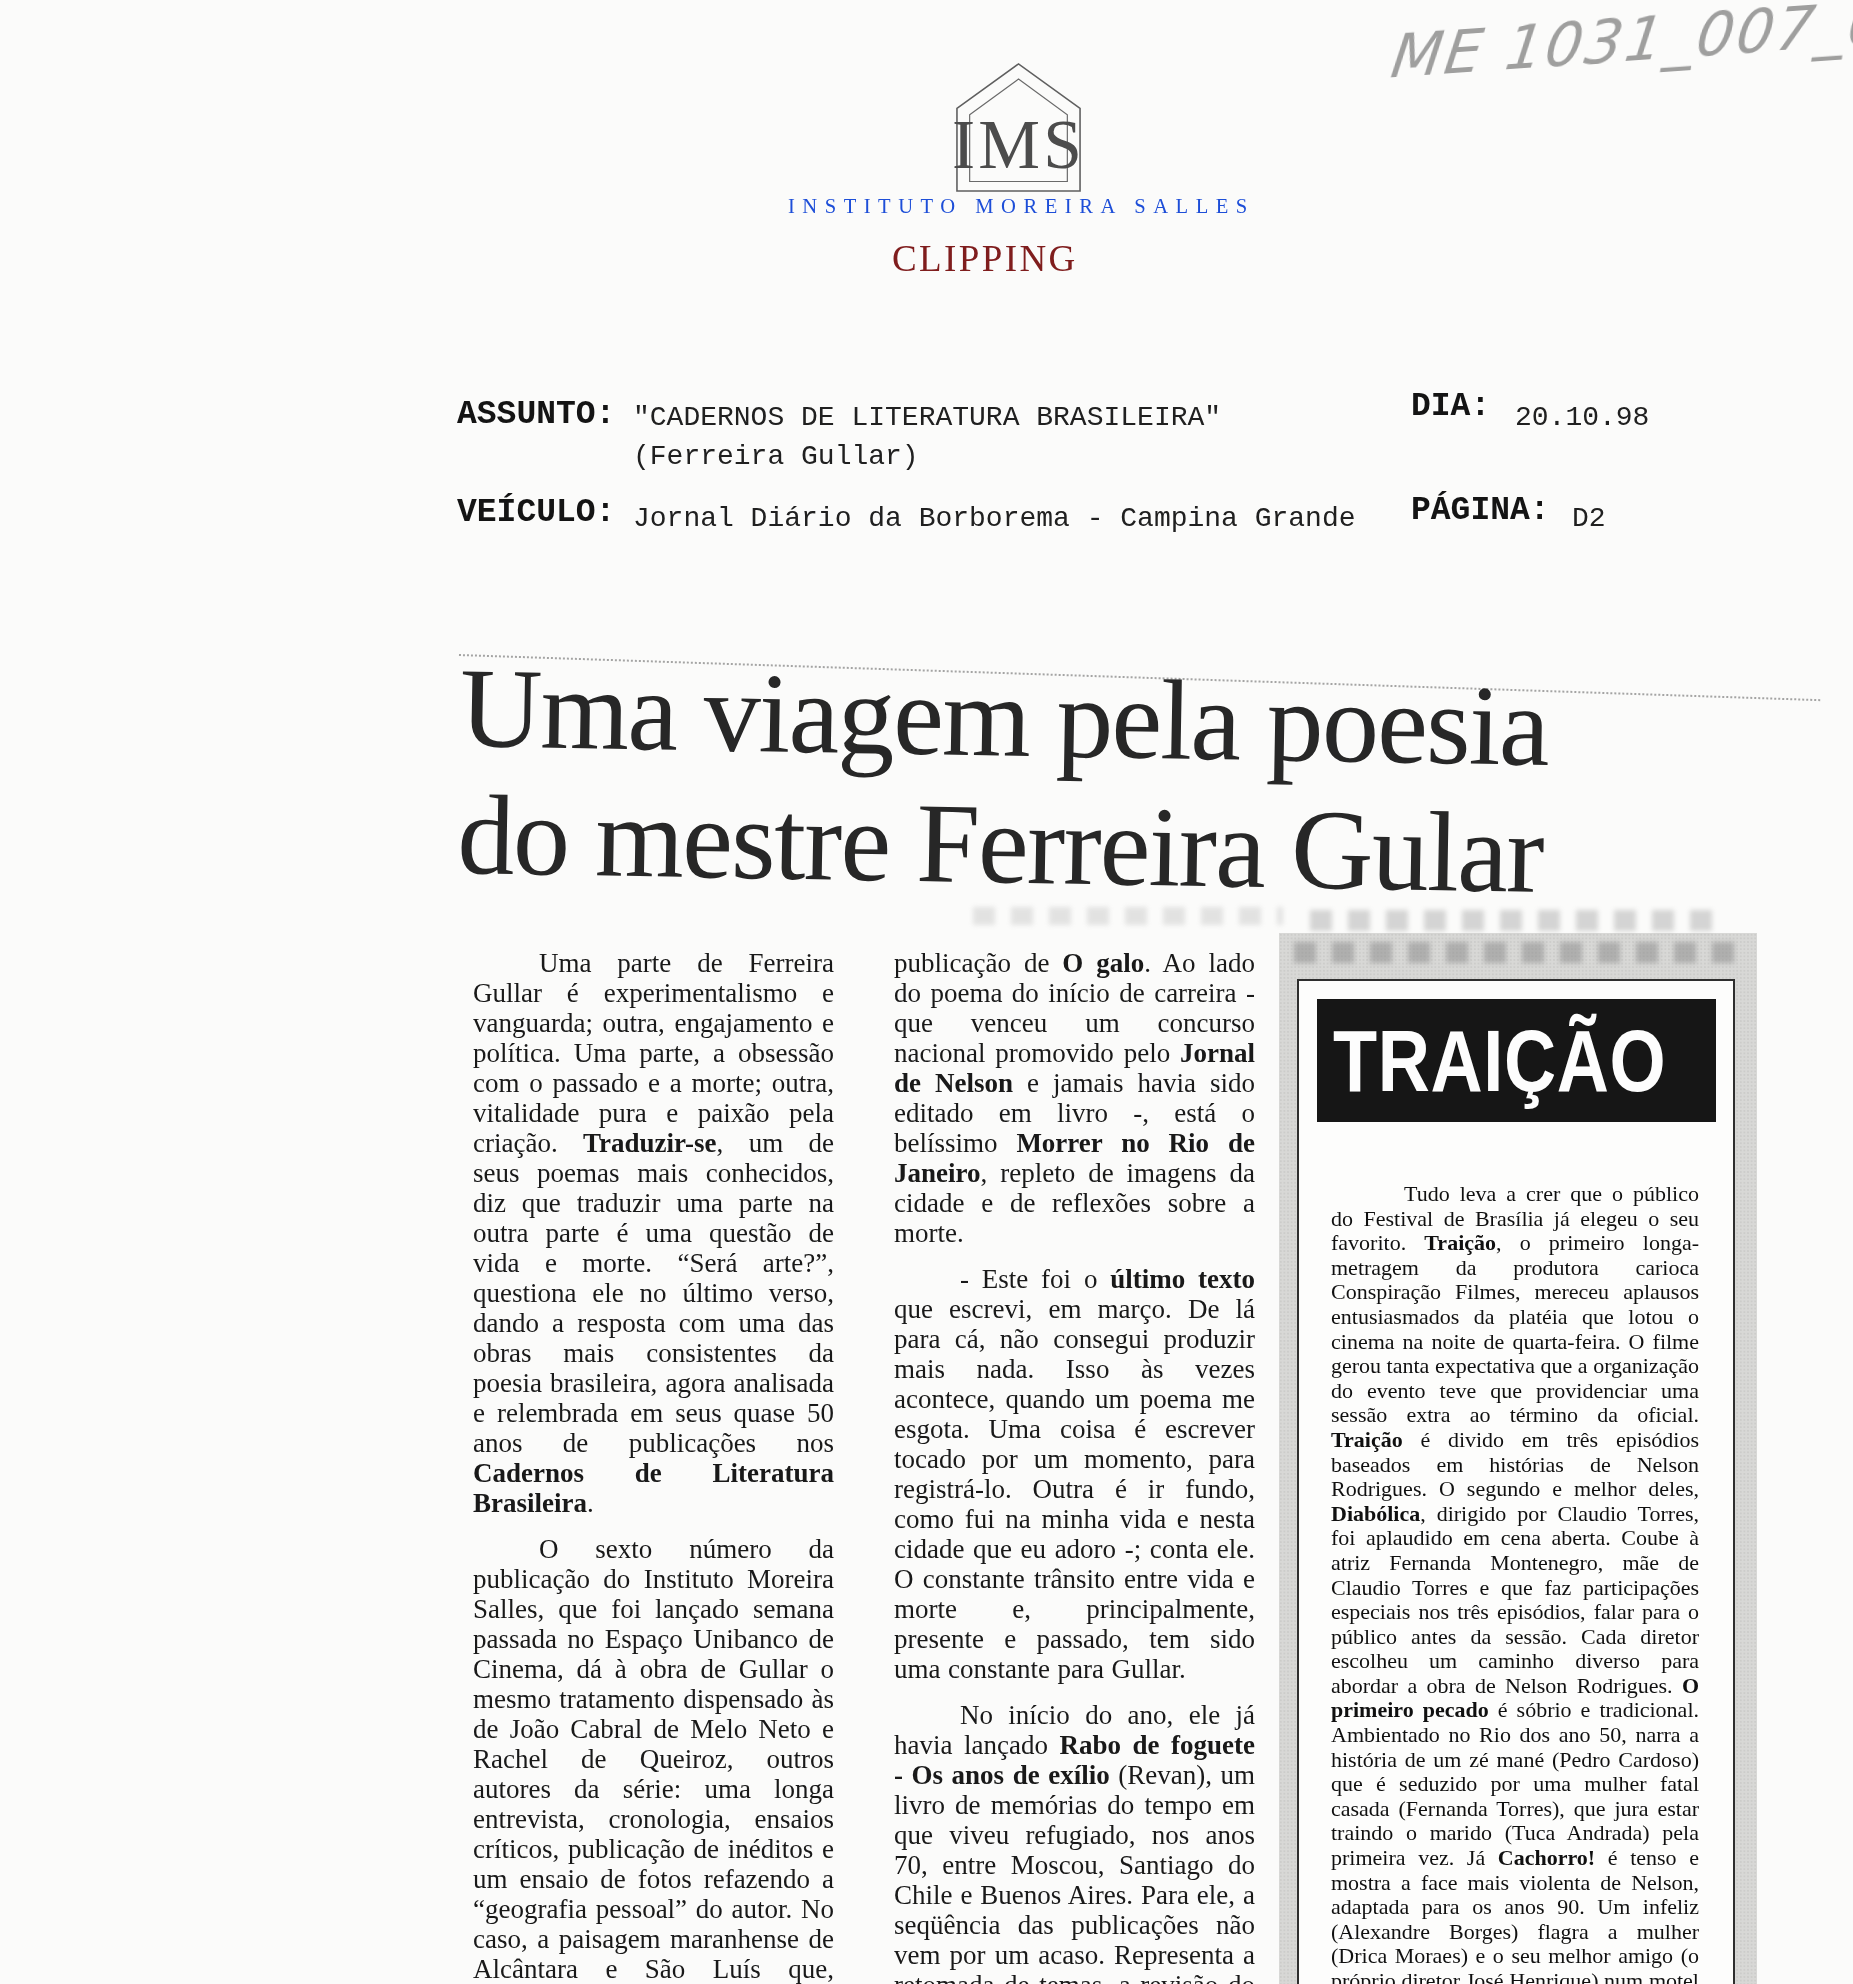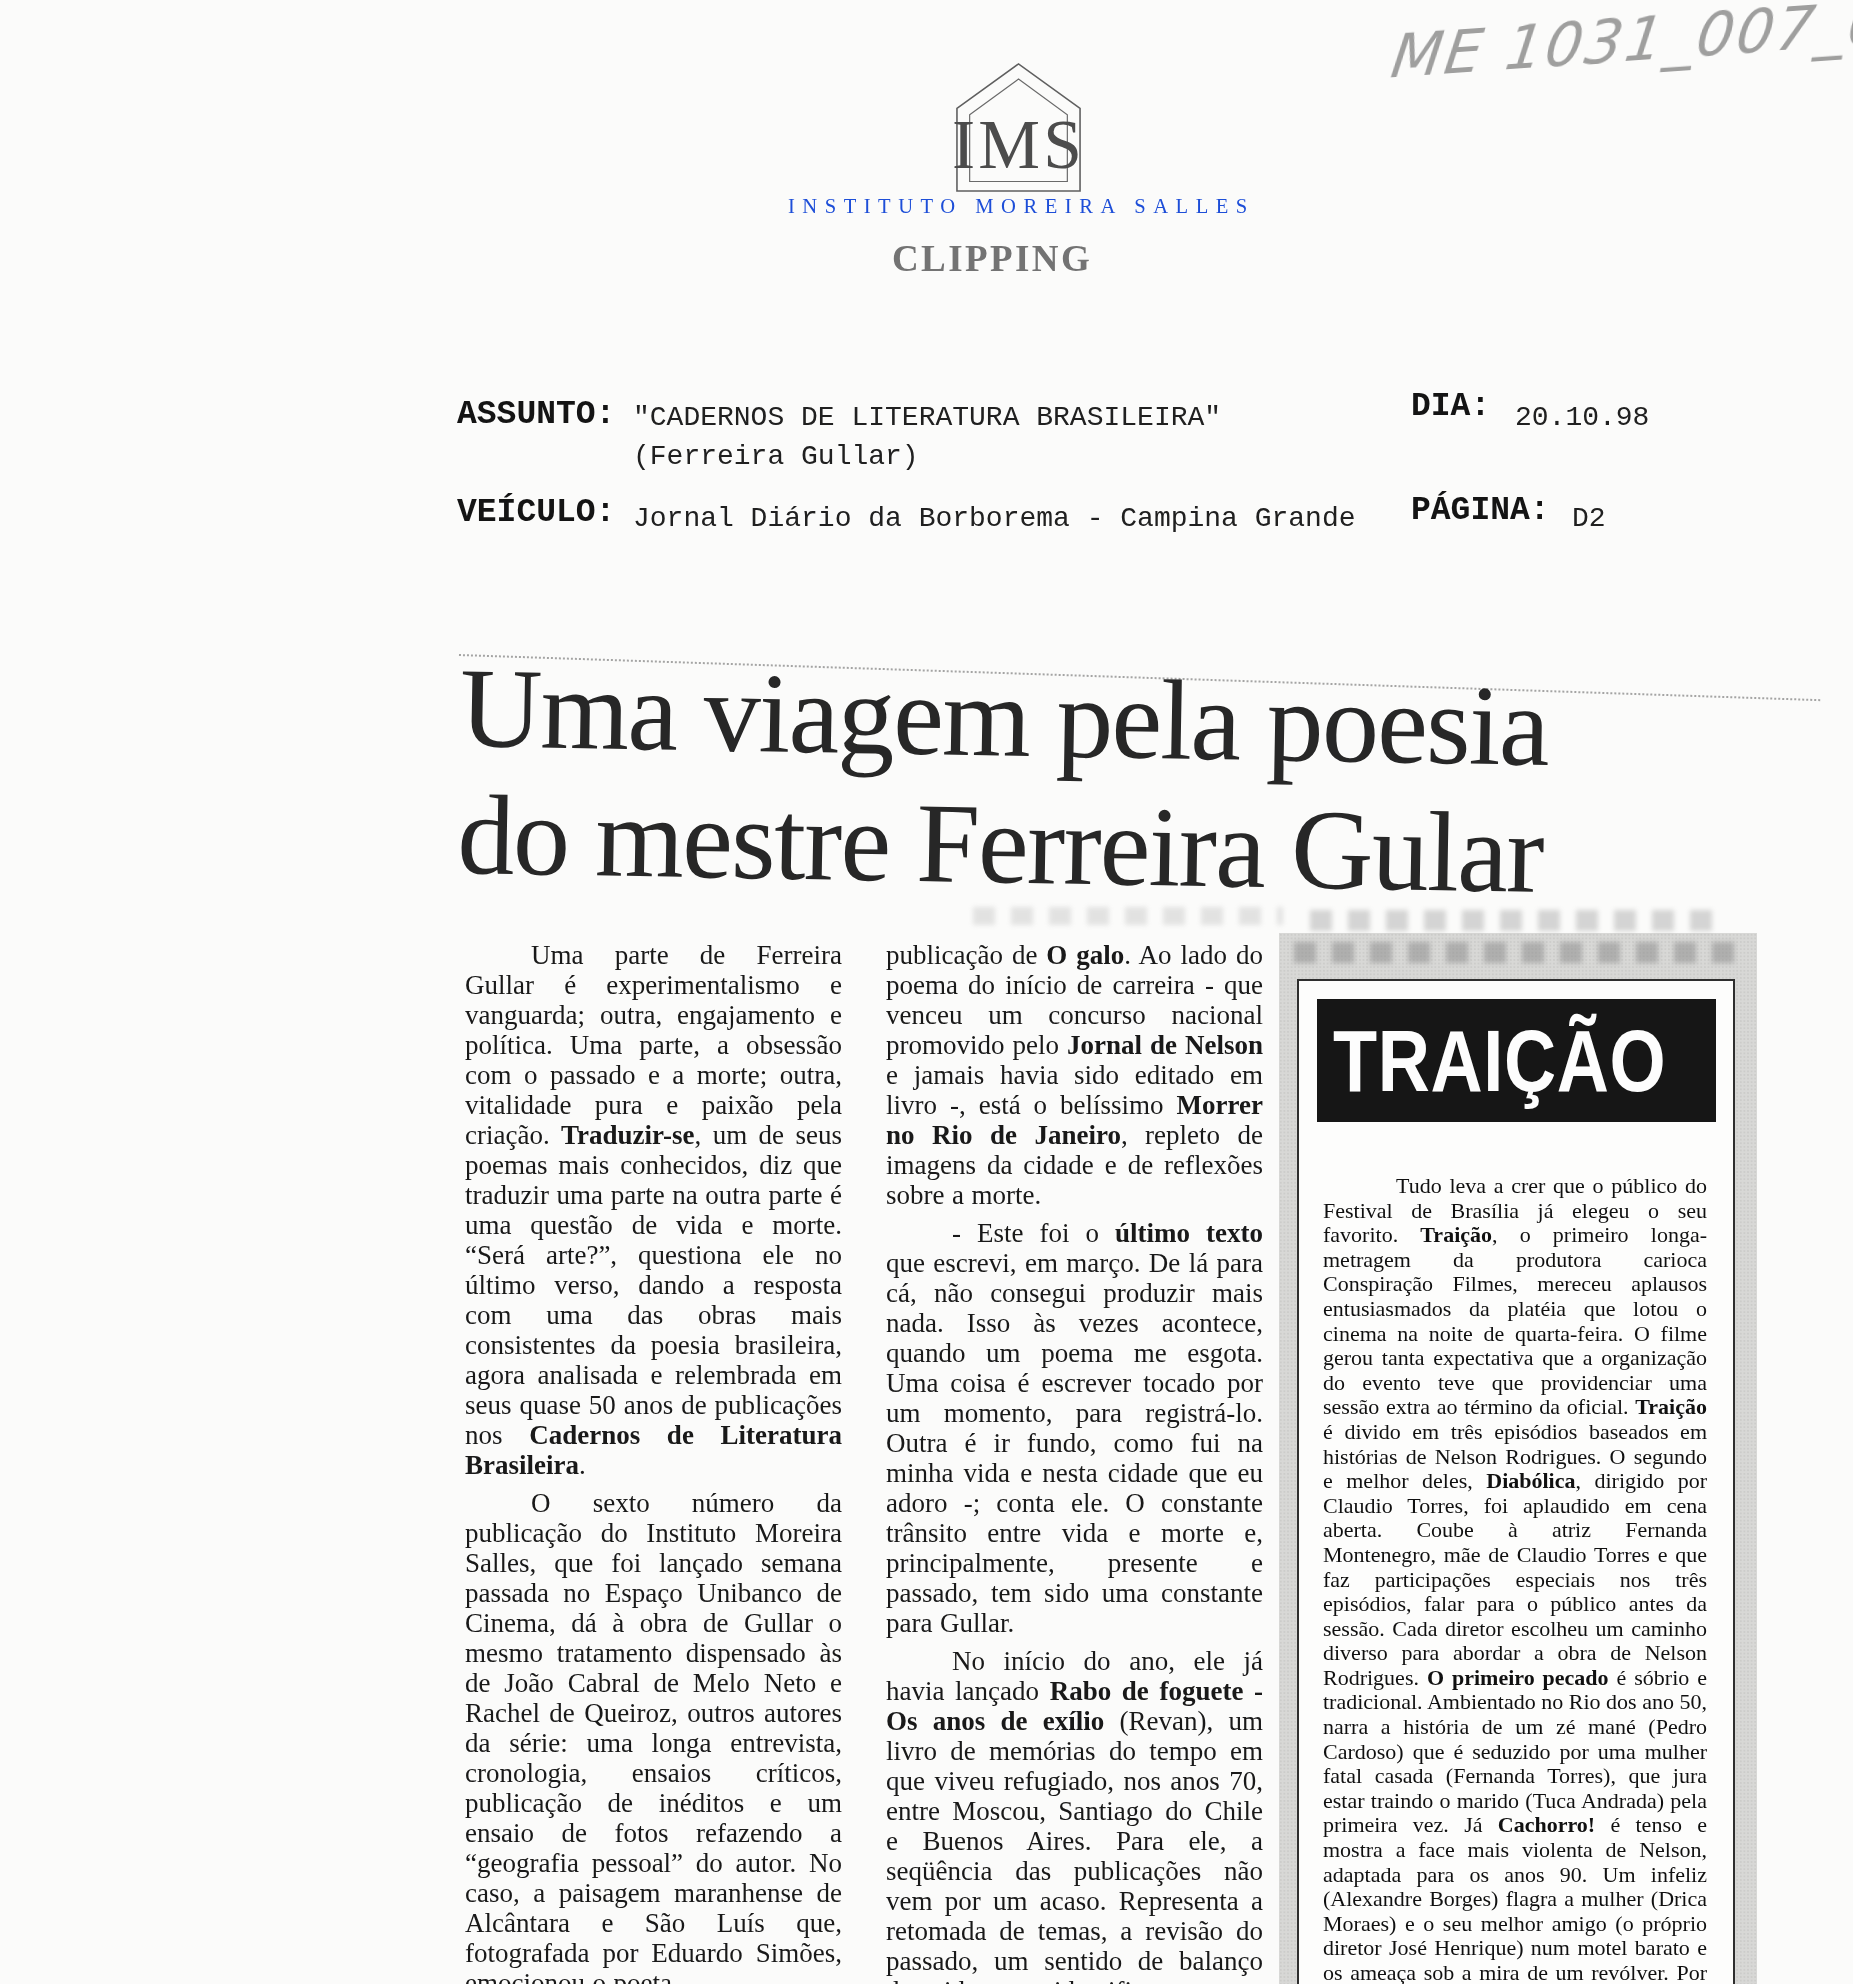--- a/index.html
+++ b/index.html
@@ -8,22 +8,22 @@
 
   
   .handwriting{position:absolute;left:1397px;top:22px;font-family:"DejaVu Sans",sans-serif;
     font-style:italic;font-size:59px;color:#8f8f8f;letter-spacing:2.4px;opacity:.85;
     transform:rotate(-4deg) skewX(-12deg);transform-origin:left top;filter:blur(0.6px);white-space:nowrap;}
 
   
   .ims{position:absolute;left:949px;top:60px;}
   .institute{position:absolute;left:788px;top:195px;font-size:20.6px;letter-spacing:7.5px;
     color:#1d4ed8;white-space:nowrap;}
-  .clipping{position:absolute;left:892px;top:237px;font-size:37px;font-weight:bold;
-    letter-spacing:2.4px;color:#737373;}
+  .clipping{position:absolute;left:892px;top:237px;font-size:37px;font-weight:normal;
+    letter-spacing:2.4px;color:#7f1d1d;}
 
   
   .meta-label{position:absolute;font-family:"Liberation Mono",monospace;font-weight:bold;
     font-size:33px;color:#141414;white-space:nowrap;}
   .meta-value{position:absolute;font-family:"Liberation Mono",monospace;font-size:28px;
     color:#202020;white-space:nowrap;}
   #assunto-label{left:457px;top:396px;}
   #assunto-value{left:633px;top:402px;}
   #assunto-value2{left:633px;top:441px;}
   #dia-label{left:1411px;top:388px;}
@@ -39,21 +39,21 @@
 
   
   .headline{position:absolute;left:461px;top:644px;width:1378px;font-size:114px;line-height:127px;
     color:#272727;letter-spacing:-1.6px;transform:rotate(1.0deg);transform-origin:left top;white-space:nowrap;}
 
   
   .col{position:absolute;top:932px;width:393px;font-size:27px;line-height:30px;
     text-align:justify;color:#191919;word-spacing:0.8px;}
   #col1{left:457px;}
   #col2{left:878px;}
-  .para{margin:8px;text-indent:66px;}
+  .para{margin:16px;text-indent:66px;}
   .para.noindent{text-indent:0;}
   b{font-weight:bold;}
 
   
   .sidebar-halo{position:absolute;left:1279px;top:933px;width:478px;height:1642px;
     background-color:#d8d8d6;background-image:radial-gradient(#b5b5b3 0.5px, transparent 0.7px);
     background-size:3.6px 3.6px;}
   .smudge{position:absolute;background:repeating-linear-gradient(90deg,#8e8e8e 0 22px, transparent 22px 38px);
     filter:blur(2.8px);opacity:.55;height:20.6px;}
   #smudge1{left:1294px;top:942px;width:449px;}

